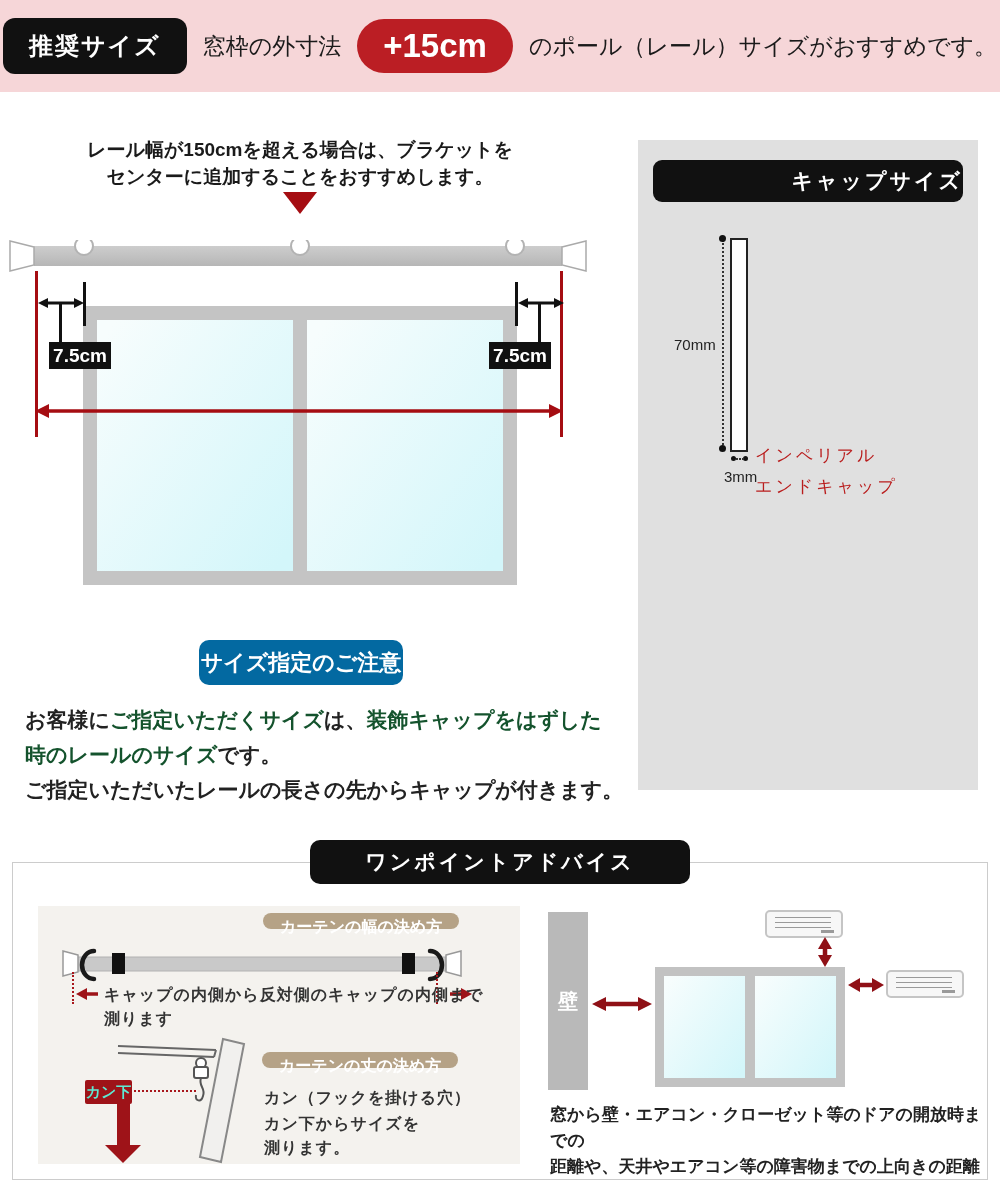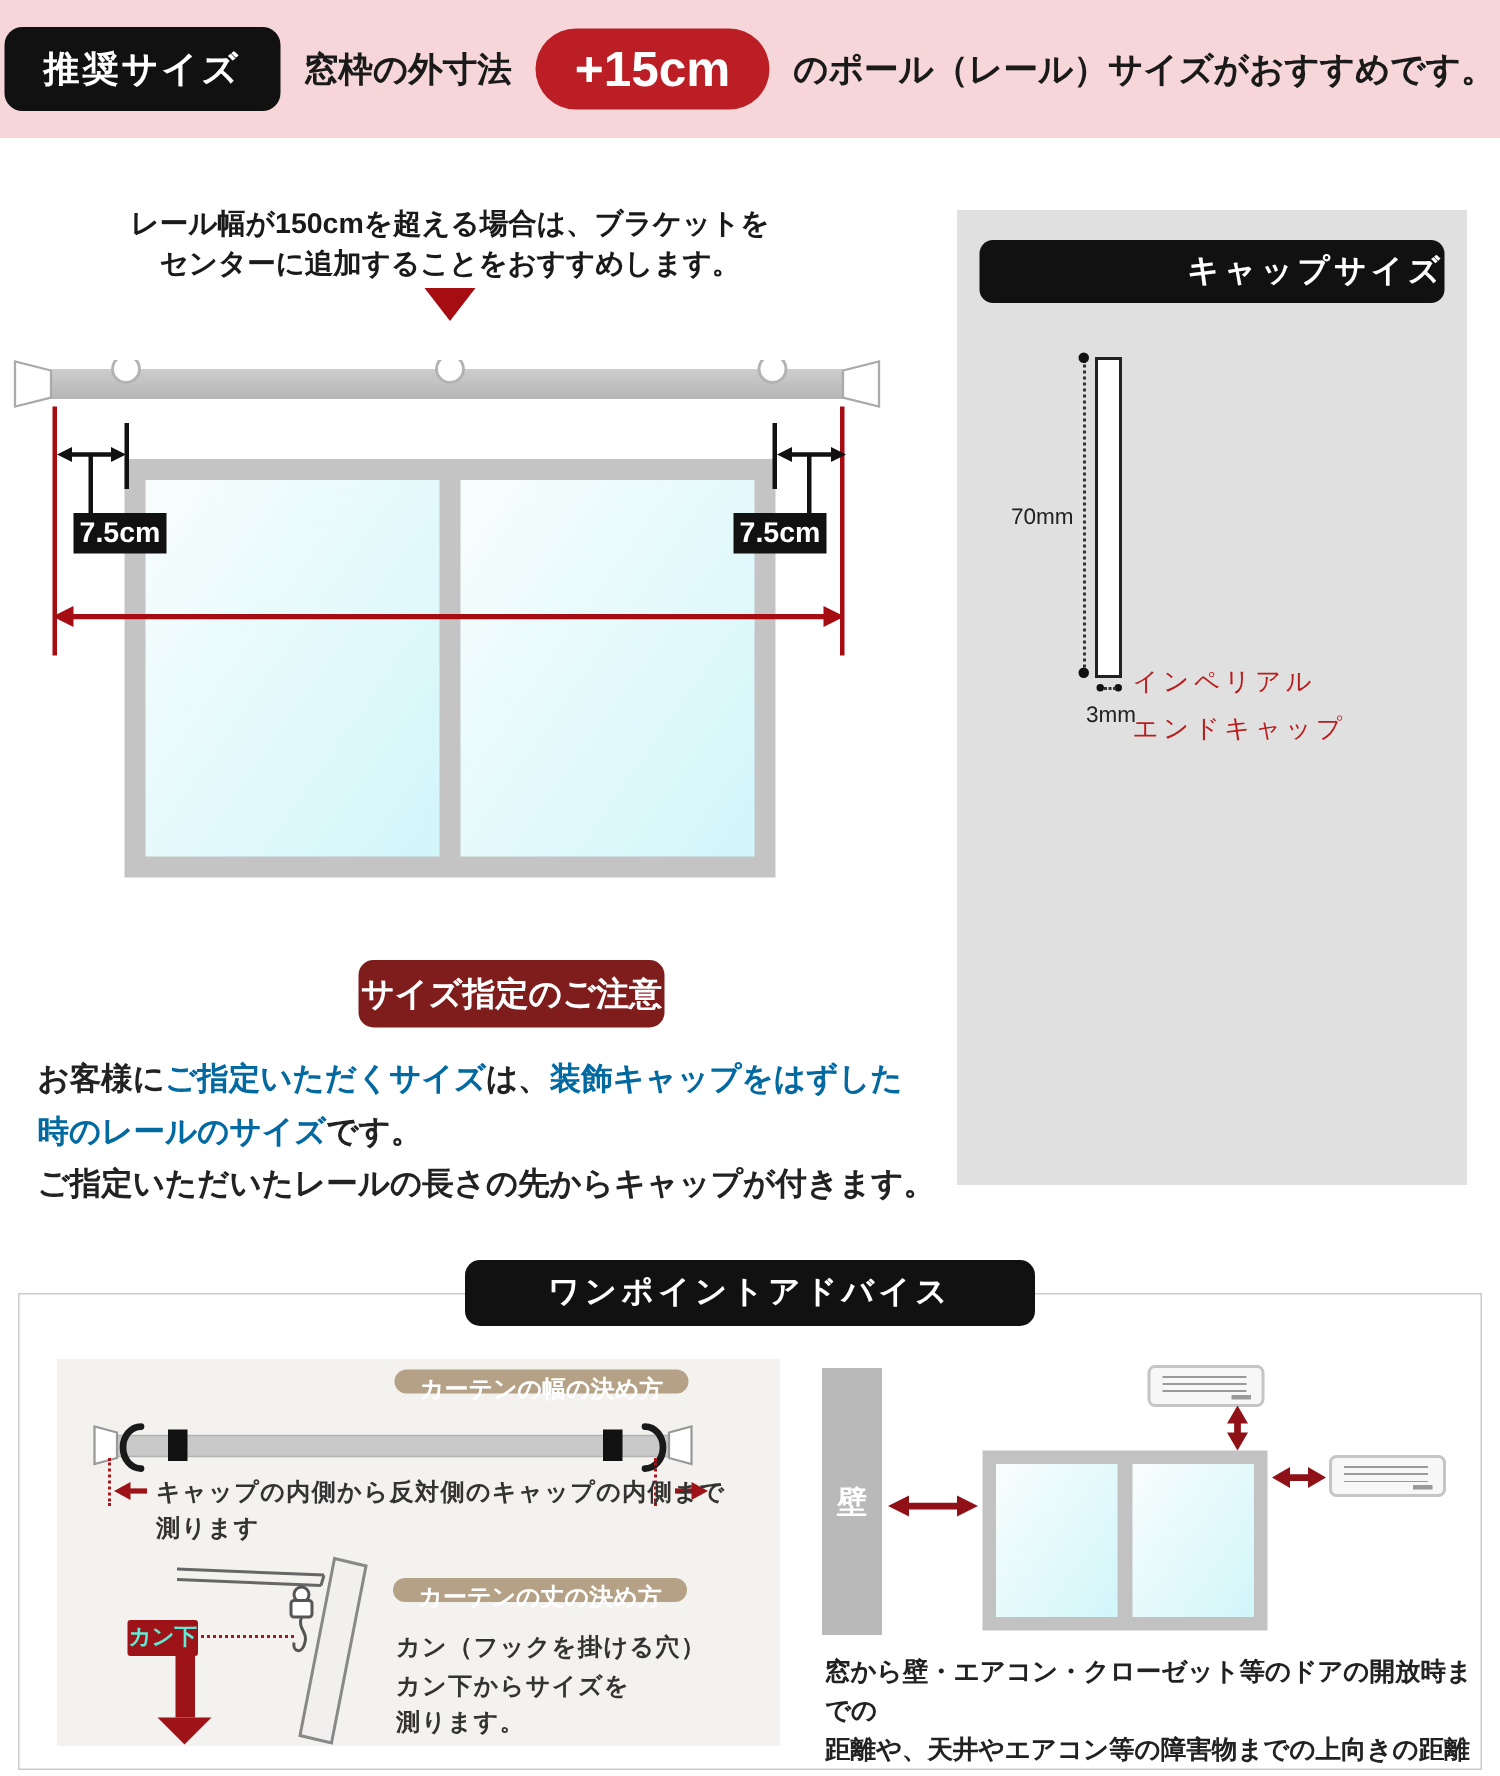--- a/index.html
+++ b/index.html
@@ -3,21 +3,21 @@
 <meta charset="utf-8">
 <style>
   html,body{margin:0;padding:0;background:#fff;}
   #canvas{position:relative;width:1000px;height:1184px;background:#fff;overflow:hidden;
           font-family:"Liberation Sans","DejaVu Sans",sans-serif;color:#1a1a1a;}
   .abs{position:absolute;}
   
   .banner{left:0;top:0;width:1000px;height:92px;background:#f6d6d8;display:flex;align-items:center;justify-content:center;gap:16px;}
   .badge-black{background:#111;color:#fff;font-weight:bold;font-size:24px;letter-spacing:2px;
                padding:12px 26px;border-radius:12px;}
-  .banner-text{font-size:23px;font-weight:bold;color:#1a1a1a;}
+  .banner-text{font-size:23px;font-weight:normal;color:#1a1a1a;}
   .pill-red{background:#bb1e24;color:#fff;font-weight:bold;font-size:33px;
             padding:8px 26px;border-radius:30px;}
   
   .note{left:40px;top:136px;width:520px;text-align:center;font-size:19px;font-weight:bold;line-height:27px;color:#1a1a1a;}
   .tri-down{left:283px;top:192px;width:0;height:0;border-left:17px solid transparent;
             border-right:17px solid transparent;border-top:22px solid #a50d12;}
   .window-frame{background:#c4c4c4;}
   .pane{position:absolute;background:linear-gradient(125deg,#f7fdfd 5%,#d3f6fa 95%);}
   .redline-v{width:3px;background:#a50d12;}
   .blackline-v{width:3px;background:#111;}
@@ -28,24 +28,24 @@
   .cap-panel{left:638px;top:140px;width:340px;height:650px;background:#e0e0e0;}
   .cap-header{position:absolute;left:15px;top:20px;width:310px;height:42px;background:#111;color:#fff;
               font-size:21px;font-weight:bold;letter-spacing:3px;text-align:right;line-height:42px;border-radius:9px;}
   .dotted-v{border-left:2px dotted #333;}
   .dot{position:absolute;background:#111;border-radius:50%;}
   .cap-rect{position:absolute;left:92px;top:98px;width:14px;height:210px;background:#fff;border:2px solid #222;}
   .mm-label{position:absolute;font-size:15px;color:#222;}
   .cap-name{position:absolute;left:117px;top:300px;font-family:"DejaVu Serif","Liberation Serif",serif;
             font-size:17px;letter-spacing:3px;line-height:31px;color:#b91c1c;}
   
-  .notice-pill{left:199px;top:640px;width:204px;height:45px;background:#7f1d1d;color:#fff;border-radius:10px;
-               font-size:22px;font-weight:bold;text-align:center;line-height:45px;margin-left:40px;}
+  .notice-pill{left:199px;top:640px;width:204px;height:45px;background:#0369a1;color:#fff;border-radius:10px;
+               font-size:22px;font-weight:bold;text-align:center;line-height:45px;}
   .notice-text{left:25px;top:702px;width:620px;font-size:21px;font-weight:bold;line-height:35px;color:#222;}
-  .red-t{color:#0369a1;text-align:right;}
+  .red-t{color:#14532d;text-align:right;}
   
   .advice-box{left:12px;top:862px;width:974px;height:316px;border:1px solid #ccc;background:#fff;}
   .advice-header{left:310px;top:840px;width:380px;height:44px;background:#111;color:#fff;border-radius:10px;
                  font-size:21px;font-weight:bold;letter-spacing:3px;text-align:center;line-height:44px;}
   .sub-panel{left:38px;top:906px;width:482px;height:258px;background:#f4f2ee;}
   .pill-tan{position:absolute;background:#b5a286;color:#fff;font-weight:bold;font-size:16px;
             text-align:center;border-radius:14px;line-height:27px;height:16px;}
   .meas-text{position:absolute;font-size:16px;font-weight:bold;color:#333;letter-spacing:1px;}
   .dotted-red-v{position:absolute;border-left:2px dotted #a8161b;}
   .dotted-red-h{position:absolute;border-top:2px dotted #a8161b;}

